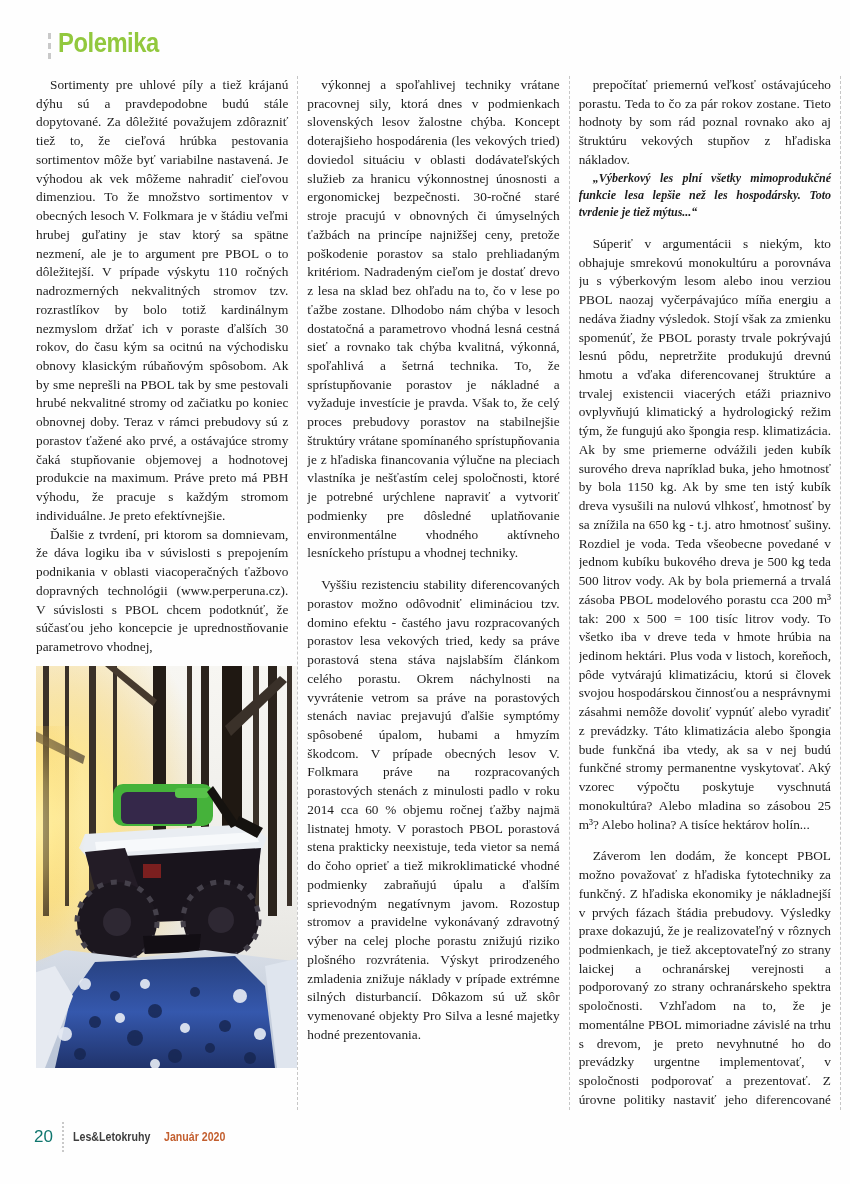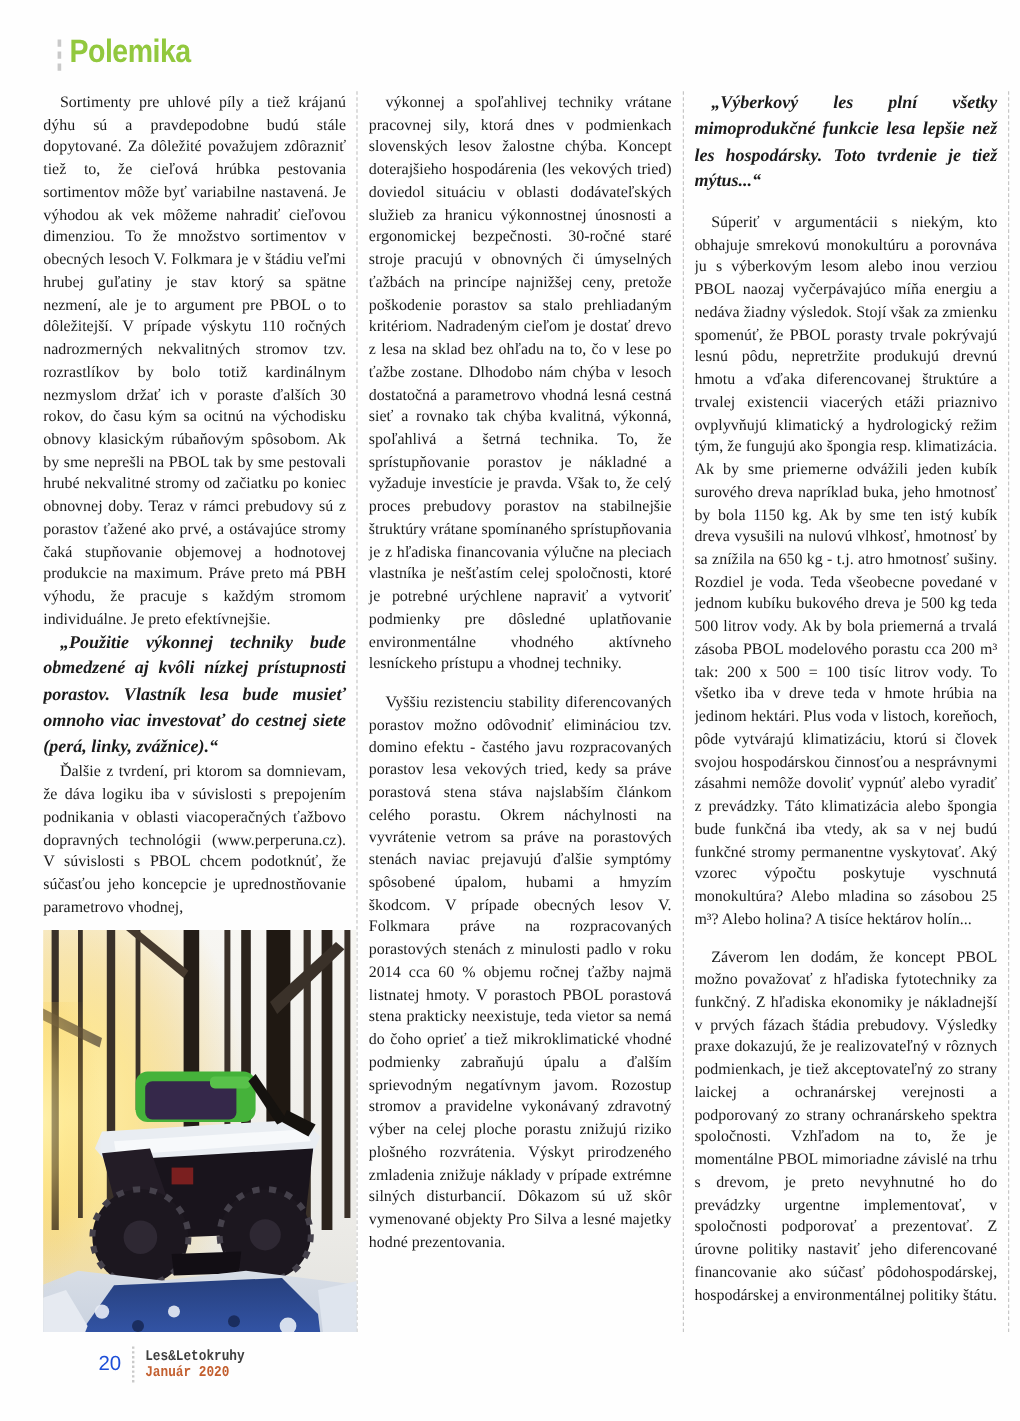--- a/index.html
+++ b/index.html
@@ -45,21 +45,21 @@
     border-right:1px dashed #c6c6c6;
     font-size:13.3px;
     line-height:1.41;
     text-align:justify;
     overflow:hidden;
     display:flex;flex-direction:column;
   }
   .col p{margin:0;text-indent:14px;}
   .quote{
     font-weight:700;font-style:italic;
-    font-size:15px;line-height:1.45;
+    font-size:12px;line-height:1.45;
     margin:13px 0 2px 0;
     text-indent:14px;
   }
   .gap{height:13px;flex:0 0 auto;}
 
   
   .photo{
     margin-top:9px;
     margin-left:-11px;
     width:275px;height:402px;
@@ -67,26 +67,26 @@
   }
   .photo svg{display:block;width:100%;height:100%;}
 
   
   .footer{
     position:absolute;left:34px;top:1122px;
     display:flex;align-items:center;gap:9px;
     font-family:"Liberation Sans", sans-serif;
   }
   .page-number{
-    font-size:17px;color:#1d4ed8;font-weight:500;margin-left:48px;
+    font-size:17px;color:#0f766e;font-weight:500;
   }
   .footer-divider{
     width:0;height:30px;border-left:2px dotted #c9c9c9;
   }
-  .footer-lines{display:flex;flex-direction:column;line-height:1.15;font-family:Liberation Mono, monospace;}
+  .footer-lines{display:flex;flex-direction:row;line-height:1.15;}
   .magazine-title{
     font-size:12.5px;color:#3e3e3e;font-weight:700;
     transform:scaleX(.85);transform-origin:left center;
   }
   .issue-date{
     font-size:12.5px;color:#c35f2f;font-weight:700;
     transform:scaleX(.85);transform-origin:left center;
   }
 </style>
 </head>
@@ -96,21 +96,20 @@
 
   <div class="header">
     <div class="header-tick"></div>
     <div class="section-title">Polemika</div>
   </div>
 
   <div class="content">
 
     <div class="col">
       <p>Sortimenty pre uhlové píly a tiež krájanú dýhu sú a pravdepodobne budú stále dopytované. Za dôležité považujem zdôrazniť tiež to, že cieľová hrúbka pestovania sortimentov môže byť variabilne nastavená. Je výhodou ak vek môžeme nahradiť cieľovou dimenziou. To že množstvo sortimentov v obecných lesoch V. Folkmara je v štádiu veľmi hrubej guľatiny je stav ktorý sa spätne nezmení, ale je to argument pre PBOL o to dôležitejší. V prípade výskytu 110 ročných nadrozmerných nekvalitných stromov tzv. rozrastlíkov by bolo totiž kardinálnym nezmyslom držať ich v poraste ďalších 30 rokov, do času kým sa ocitnú na východisku obnovy klasickým rúbaňovým spôsobom. Ak by sme neprešli na PBOL tak by sme pestovali hrubé nekvalitné stromy od začiatku po koniec obnovnej doby. Teraz v rámci prebudovy sú z porastov ťažené ako prvé, a ostávajúce stromy čaká stupňovanie objemovej a hodnotovej produkcie na maximum. Práve preto má PBH výhodu, že pracuje s každým stromom individuálne. Je preto efektívnejšie.</p>
-      <p class="quote">„Použitie výkonnej techniky bude obmedzené aj kvôli nízkej prístupnosti porastov. Vlastník lesa bude musieť omnoho viac investovať do cestnej siete (perá, linky, zvážnice).“</p>
       <p>Ďalšie z tvrdení, pri ktorom sa domnievam, že dáva logiku iba v súvislosti s prepojením podnikania v oblasti viacoperačných ťažbovo dopravných technológii (www.perperuna.cz). V súvislosti s PBOL chcem podotknúť, že súčasťou jeho koncepcie je uprednostňovanie parametrovo vhodnej,</p>
       <div class="photo">
         <svg viewBox="0 0 275 402" preserveAspectRatio="none">
           <defs>
             <linearGradient id="sky" x1="0" y1="0" x2="0" y2="1">
               <stop offset="0" stop-color="#f7f6f2"></stop>
               <stop offset="0.6" stop-color="#ecebe7"></stop>
               <stop offset="1" stop-color="#dcdcd8"></stop>
             </linearGradient>
             <radialGradient id="sun" cx="0.12" cy="0.38" r="0.55">
@@ -208,20 +207,21 @@
     </div>
 
     <div class="col">
       <p>výkonnej a spoľahlivej techniky vrátane pracovnej sily, ktorá dnes v podmienkach slovenských lesov žalostne chýba. Koncept doterajšieho hospodárenia (les vekových tried) doviedol situáciu v oblasti dodávateľských služieb za hranicu výkonnostnej únosnosti a ergonomickej bezpečnosti. 30-ročné staré stroje pracujú v obnovných či úmyselných ťažbách na princípe najnižšej ceny, pretože poškodenie porastov sa stalo prehliadaným kritériom. Nadradeným cieľom je dostať drevo z lesa na sklad bez ohľadu na to, čo v lese po ťažbe zostane. Dlhodobo nám chýba v lesoch dostatočná a parametrovo vhodná lesná cestná sieť a rovnako tak chýba kvalitná, výkonná, spoľahlivá a šetrná technika. To, že sprístupňovanie porastov je nákladné a vyžaduje investície je pravda. Však to, že celý proces prebudovy porastov na stabilnejšie štruktúry vrátane spomínaného sprístupňovania je z hľadiska financovania výlučne na pleciach vlastníka je nešťastím celej spoločnosti, ktoré je potrebné urýchlene napraviť a vytvoriť podmienky pre dôsledné uplatňovanie environmentálne vhodného aktívneho lesníckeho prístupu a vhodnej techniky.</p>
       <div class="gap"></div>
       <p>Vyššiu rezistenciu stability diferencovaných porastov možno odôvodniť elimináciou tzv. domino efektu - častého javu rozpracovaných porastov lesa vekových tried, kedy sa práve porastová stena stáva najslabším článkom celého porastu. Okrem náchylnosti na vyvrátenie vetrom sa práve na porastových stenách naviac prejavujú ďalšie symptómy spôsobené úpalom, hubami a hmyzím škodcom. V prípade obecných lesov V. Folkmara práve na rozpracovaných porastových stenách z minulosti padlo v roku 2014 cca 60 % objemu ročnej ťažby najmä listnatej hmoty. V porastoch PBOL porastová stena prakticky neexistuje, teda vietor sa nemá do čoho oprieť a tiež mikroklimatické vhodné podmienky zabraňujú úpalu a ďalším sprievodným negatívnym javom. Rozostup stromov a pravidelne vykonávaný zdravotný výber na celej ploche porastu znižujú riziko plošného rozvrátenia. Výskyt prirodzeného zmladenia znižuje náklady v prípade extrémne silných disturbancií. Dôkazom sú už skôr vymenované objekty Pro Silva a lesné majetky hodné prezentovania.</p>
 
     </div>
 
     <div class="col">
+      <p>prepočítať priemernú veľkosť ostávajúceho porastu. Teda to čo za pár rokov zostane. Tieto hodnoty by som rád poznal rovnako ako aj štruktúru vekových stupňov z hľadiska nákladov.</p>
       <p class="quote">„Výberkový les plní všetky mimoprodukčné funkcie lesa lepšie než les hospodársky. Toto tvrdenie je tiež mýtus...“</p>
       <div class="gap"></div>
       <p>Súperiť v argumentácii s niekým, kto obhajuje smrekovú monokultúru a porovnáva ju s výberkovým lesom alebo inou verziou PBOL naozaj vyčerpávajúco míňa energiu a nedáva žiadny výsledok. Stojí však za zmienku spomenúť, že PBOL porasty trvale pokrývajú lesnú pôdu, nepretržite produkujú drevnú hmotu a vďaka diferencovanej štruktúre a trvalej existencii viacerých etáži priaznivo ovplyvňujú klimatický a hydrologický režim tým, že fungujú ako špongia resp. klimatizácia. Ak by sme priemerne odvážili jeden kubík surového dreva napríklad buka, jeho hmotnosť by bola 1150 kg. Ak by sme ten istý kubík dreva vysušili na nulovú vlhkosť, hmotnosť by sa znížila na 650 kg - t.j. atro hmotnosť sušiny. Rozdiel je voda. Teda všeobecne povedané v jednom kubíku bukového dreva je 500 kg teda 500 litrov vody. Ak by bola priemerná a trvalá zásoba PBOL modelového porastu cca 200 m³ tak: 200 x 500 = 100 tisíc litrov vody. To všetko iba v dreve teda v hmote hrúbia na jedinom hektári. Plus voda v listoch, koreňoch, pôde vytvárajú klimatizáciu, ktorú si človek svojou hospodárskou činnosťou a nesprávnymi zásahmi nemôže dovoliť vypnúť alebo vyradiť z prevádzky. Táto klimatizácia alebo špongia bude funkčná iba vtedy, ak sa v nej budú funkčné stromy permanentne vyskytovať. Aký vzorec výpočtu poskytuje vyschnutá monokultúra? Alebo mladina so zásobou 25 m³? Alebo holina? A tisíce hektárov holín...</p>
       <div class="gap"></div>
       <p>Záverom len dodám, že koncept PBOL možno považovať z hľadiska fytotechniky za funkčný. Z hľadiska ekonomiky je nákladnejší v prvých fázach štádia prebudovy. Výsledky praxe dokazujú, že je realizovateľný v rôznych podmienkach, je tiež akceptovateľný zo strany laickej a ochranárskej verejnosti a podporovaný zo strany ochranárskeho spektra spoločnosti. Vzhľadom na to, že je momentálne PBOL mimoriadne závislé na trhu s drevom, je preto nevyhnutné ho do prevádzky urgentne implementovať, v spoločnosti podporovať a prezentovať. Z úrovne politiky nastaviť jeho diferencované financovanie ako súčasť pôdohospodárskej, hospodárskej a environmentálnej politiky štátu.</p>
 
     </div>
 
   </div>
 

